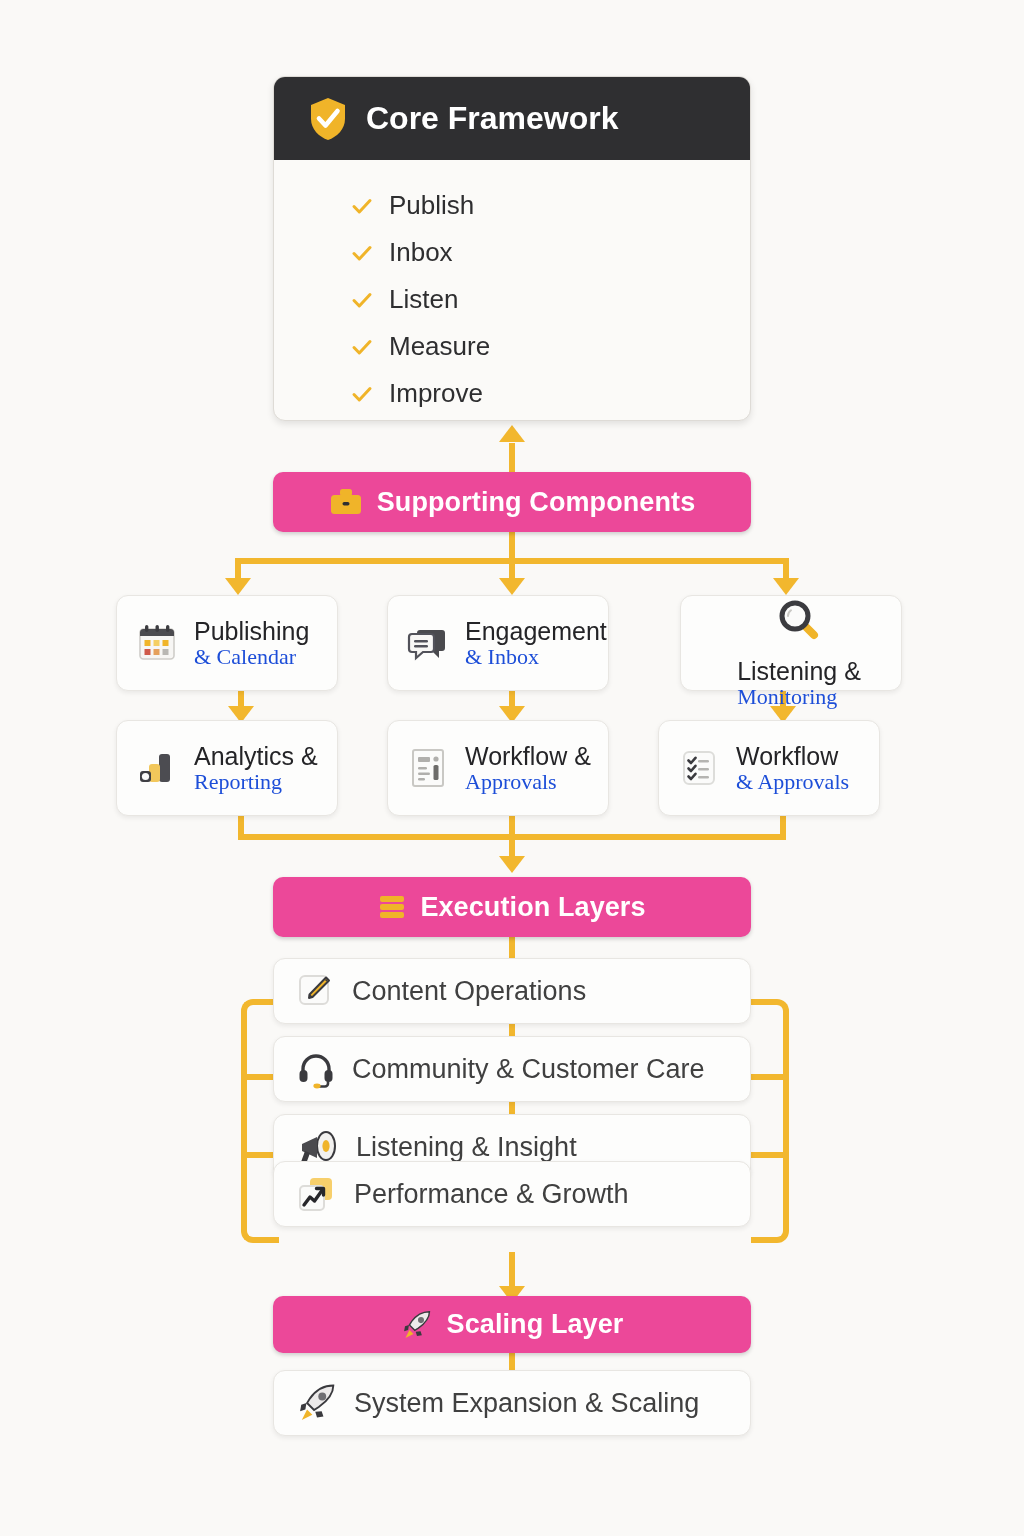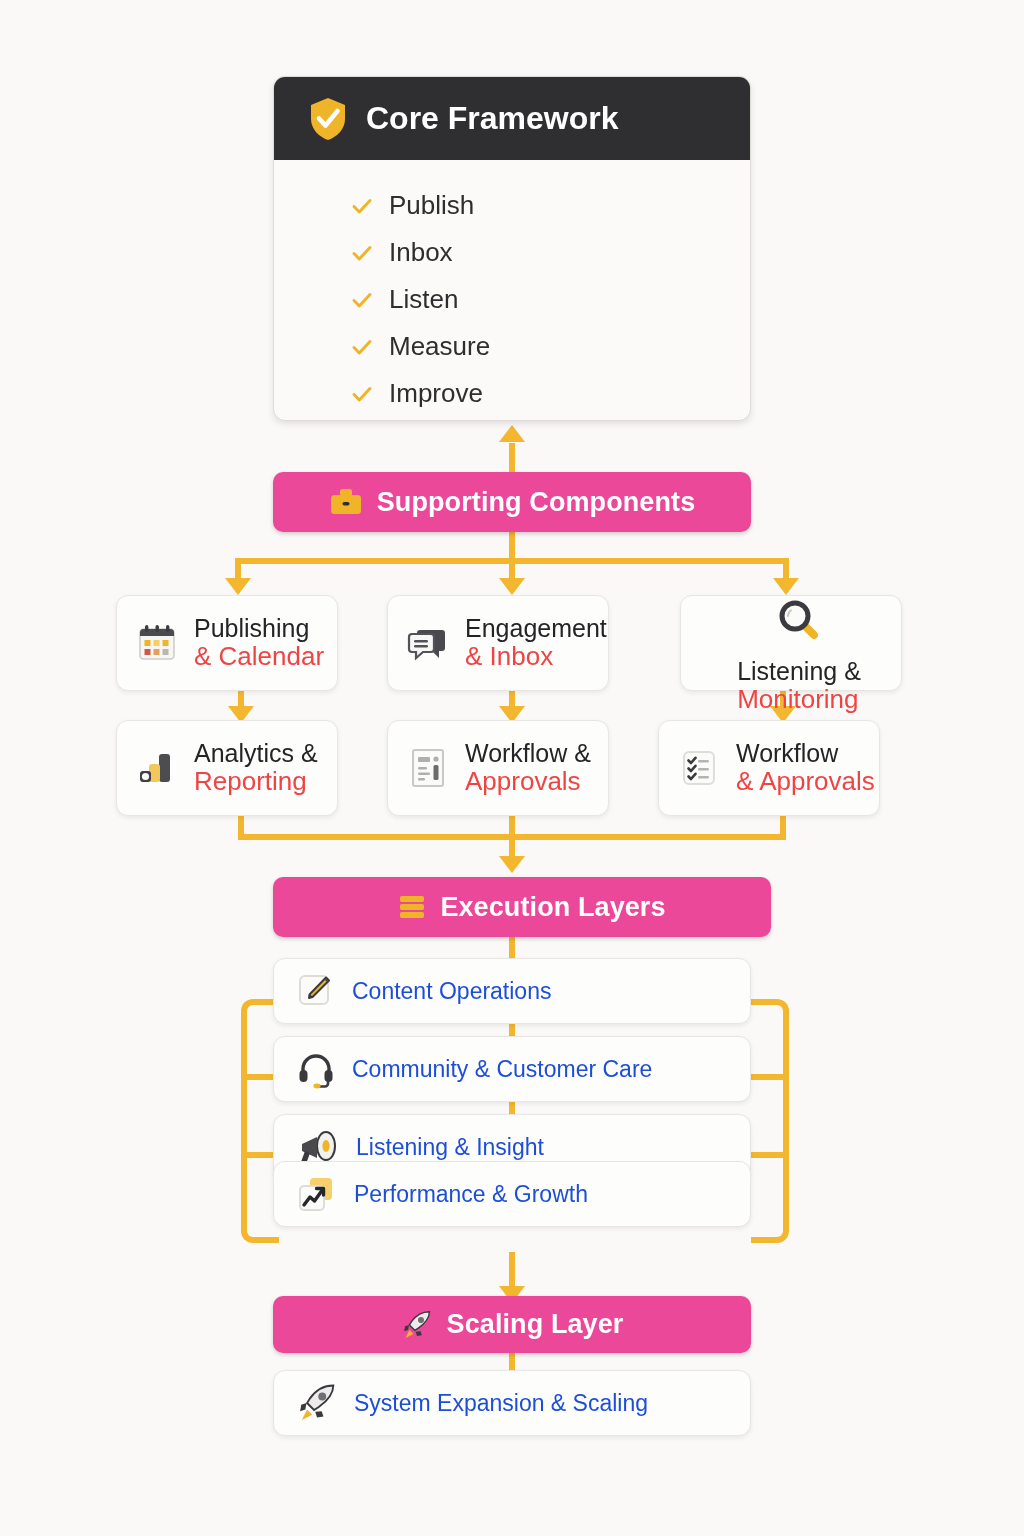--- a/index.html
+++ b/index.html
@@ -98,34 +98,34 @@
     width: 222px;
     height: 96px;
     display: flex;
     align-items: center;
     gap: 13px;
     padding-left: 16px;
     box-sizing: border-box;
   }
   .sup-text { display: flex; flex-direction: column; line-height: 1.12; }
   .sup-l1 { font-size: 25px; color: #242427; }
-  .sup-l2 { font-size: 26px; color: #ef4444; }
+  .sup-l2 { font-size: 22px; color: #1d4ed8; font-family: Liberation Serif, serif; }
 
   
   .exec-row {
     left: 273px;
     width: 478px;
     height: 66px;
     display: flex;
     align-items: center;
     gap: 16px;
     padding-left: 22px;
     box-sizing: border-box;
   }
-  .exec-row .lbl { font-size: 23px; color: #1d4ed8; }
+  .exec-row .lbl { font-size: 27px; color: #404040; }
 
   
   .conn {
     position: absolute;
     background: #f2b72e;
     z-index: 1;
   }
   .vline { width: 6px; }
   .hline { height: 6px; }
   .arrow-down {
@@ -366,21 +366,21 @@
         <path d="M13.5 32.5 L16 35 L20.5 29.8" stroke="#3a3a3e" stroke-width="2.6" fill="none" stroke-linecap="round" stroke-linejoin="round"></path>
         <rect x="23" y="32" width="11" height="2.6" rx="1.3" fill="#b5b4b1"></rect>
       </svg>
     </span>
     <span class="sup-text">
       <span class="sup-l1">Workflow</span>
       <span class="sup-l2">&amp; Approvals</span>
     </span>
   </div>
 
-  <div class="dark-bar" style="left:273px; top:877px; width:478px; height:60px;padding-left:20px;">
+  <div class="dark-bar" style="left:273px; top:877px; width:478px; height:60px;">
     <span>
       <svg width="28" height="30" viewBox="0 0 28 30">
         <rect x="2" y="4" width="24" height="6" rx="2" fill="#f0b429"></rect>
         <rect x="2" y="12" width="24" height="6" rx="2" fill="#f0b429"></rect>
         <rect x="2" y="20" width="24" height="6" rx="2" fill="#f0b429"></rect>
       </svg>
     </span>
     <span class="bar-title">Execution Layers</span>
   </div>
 

